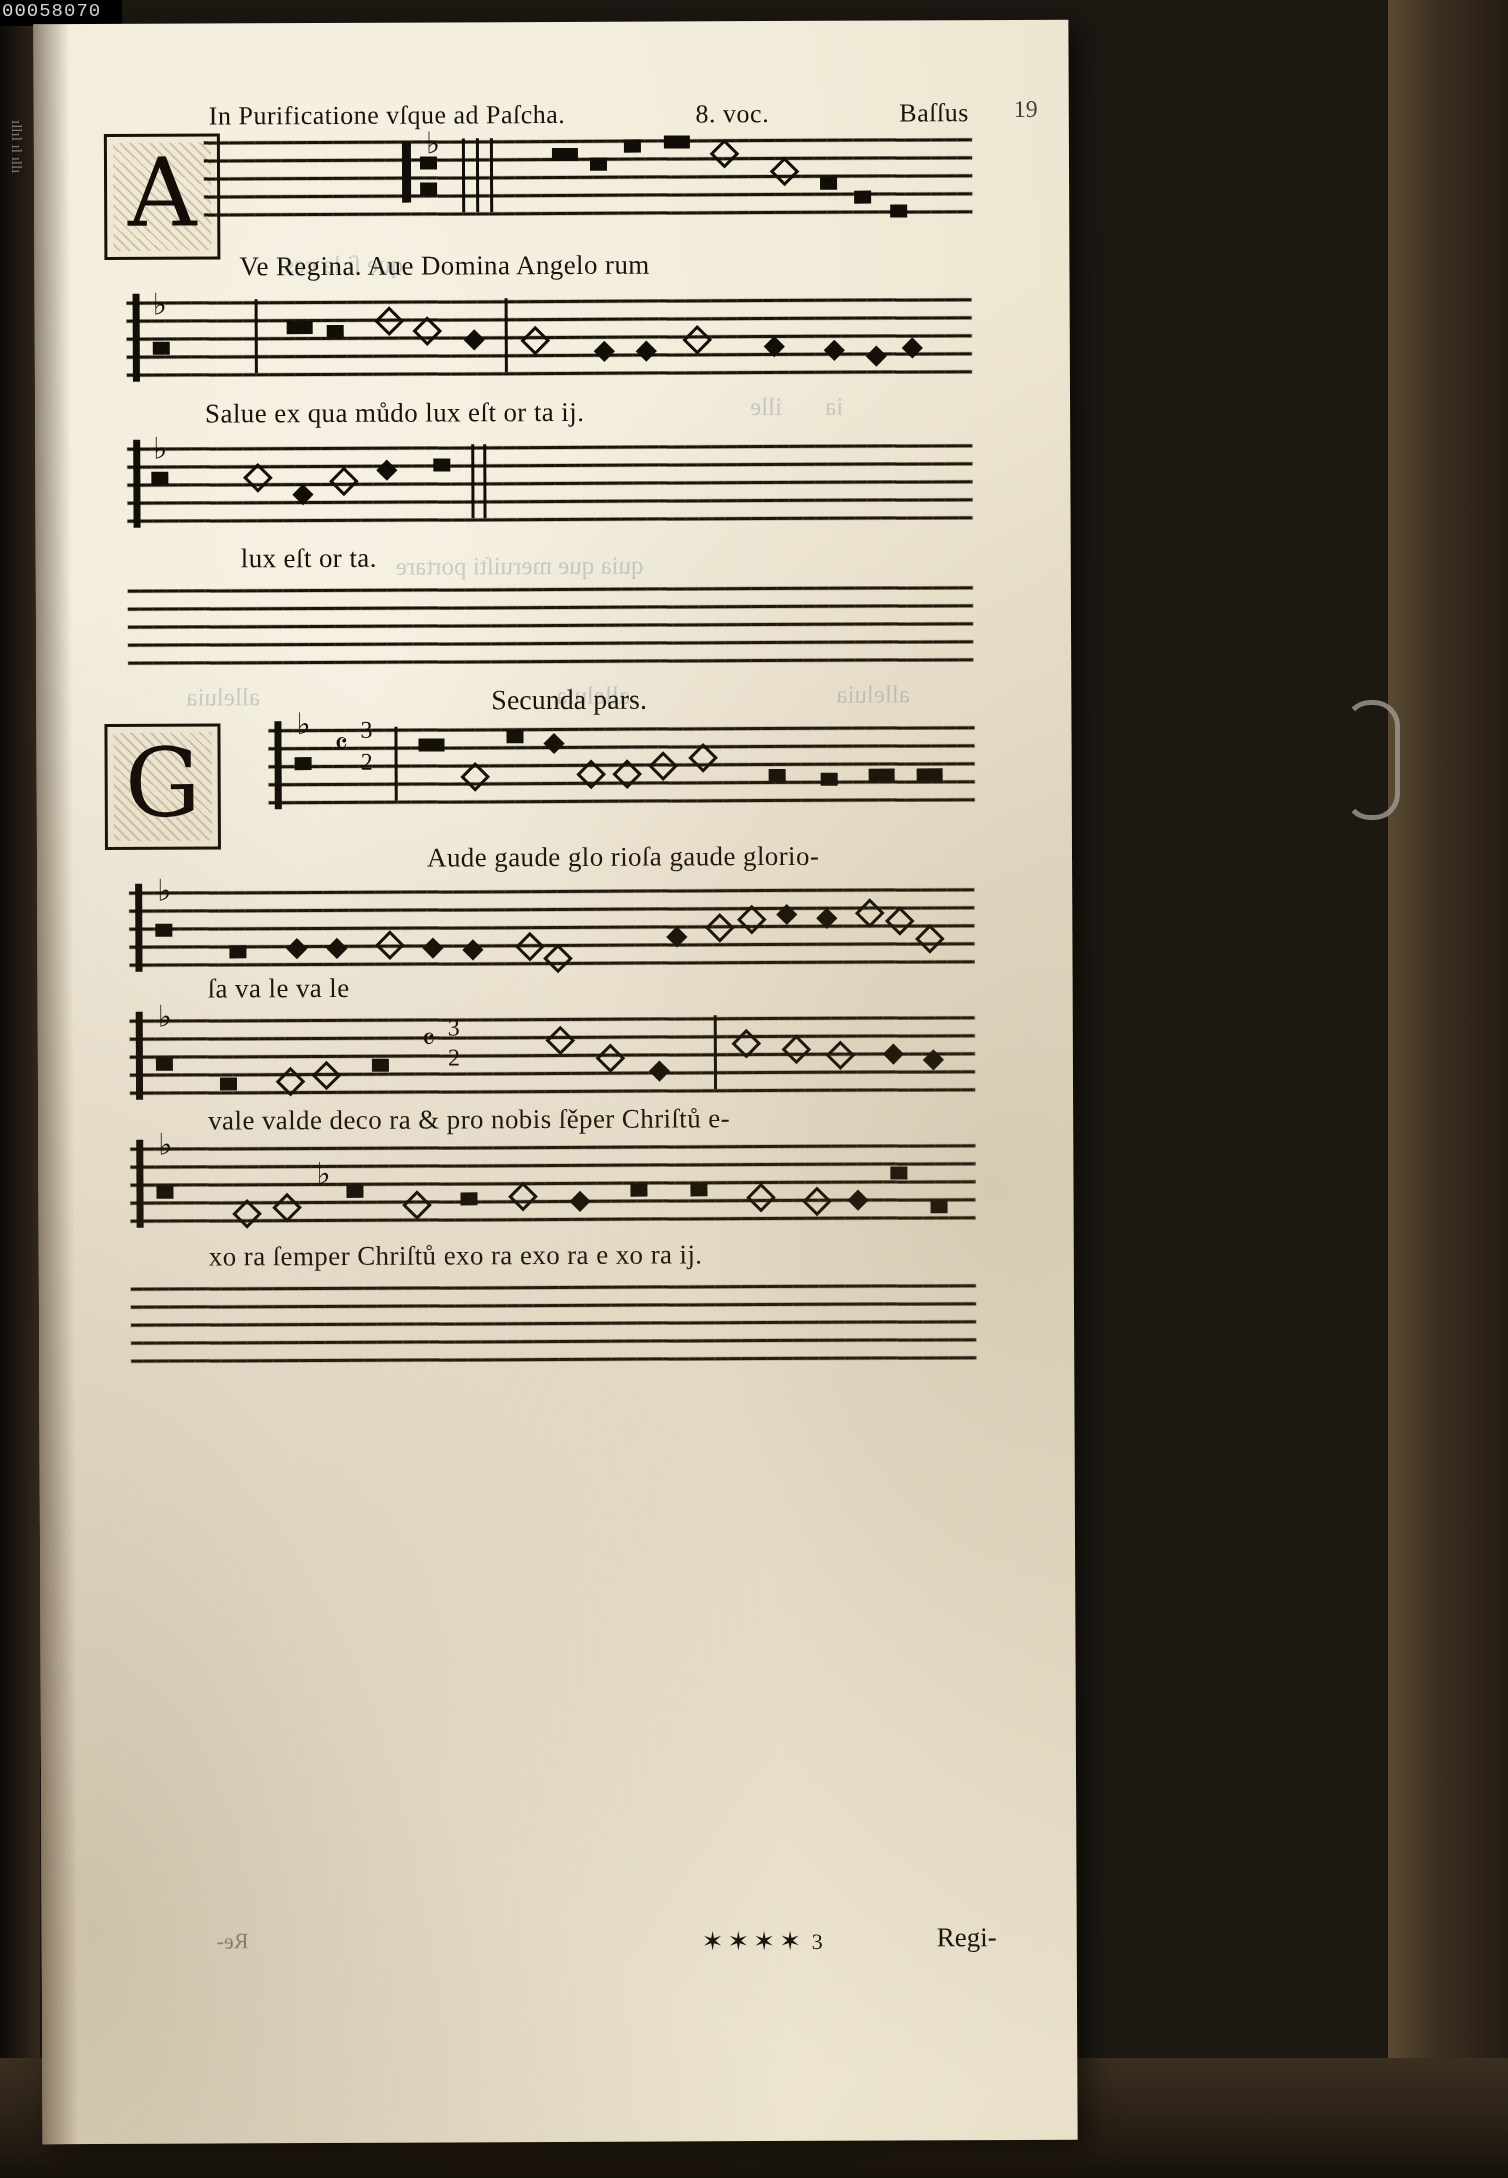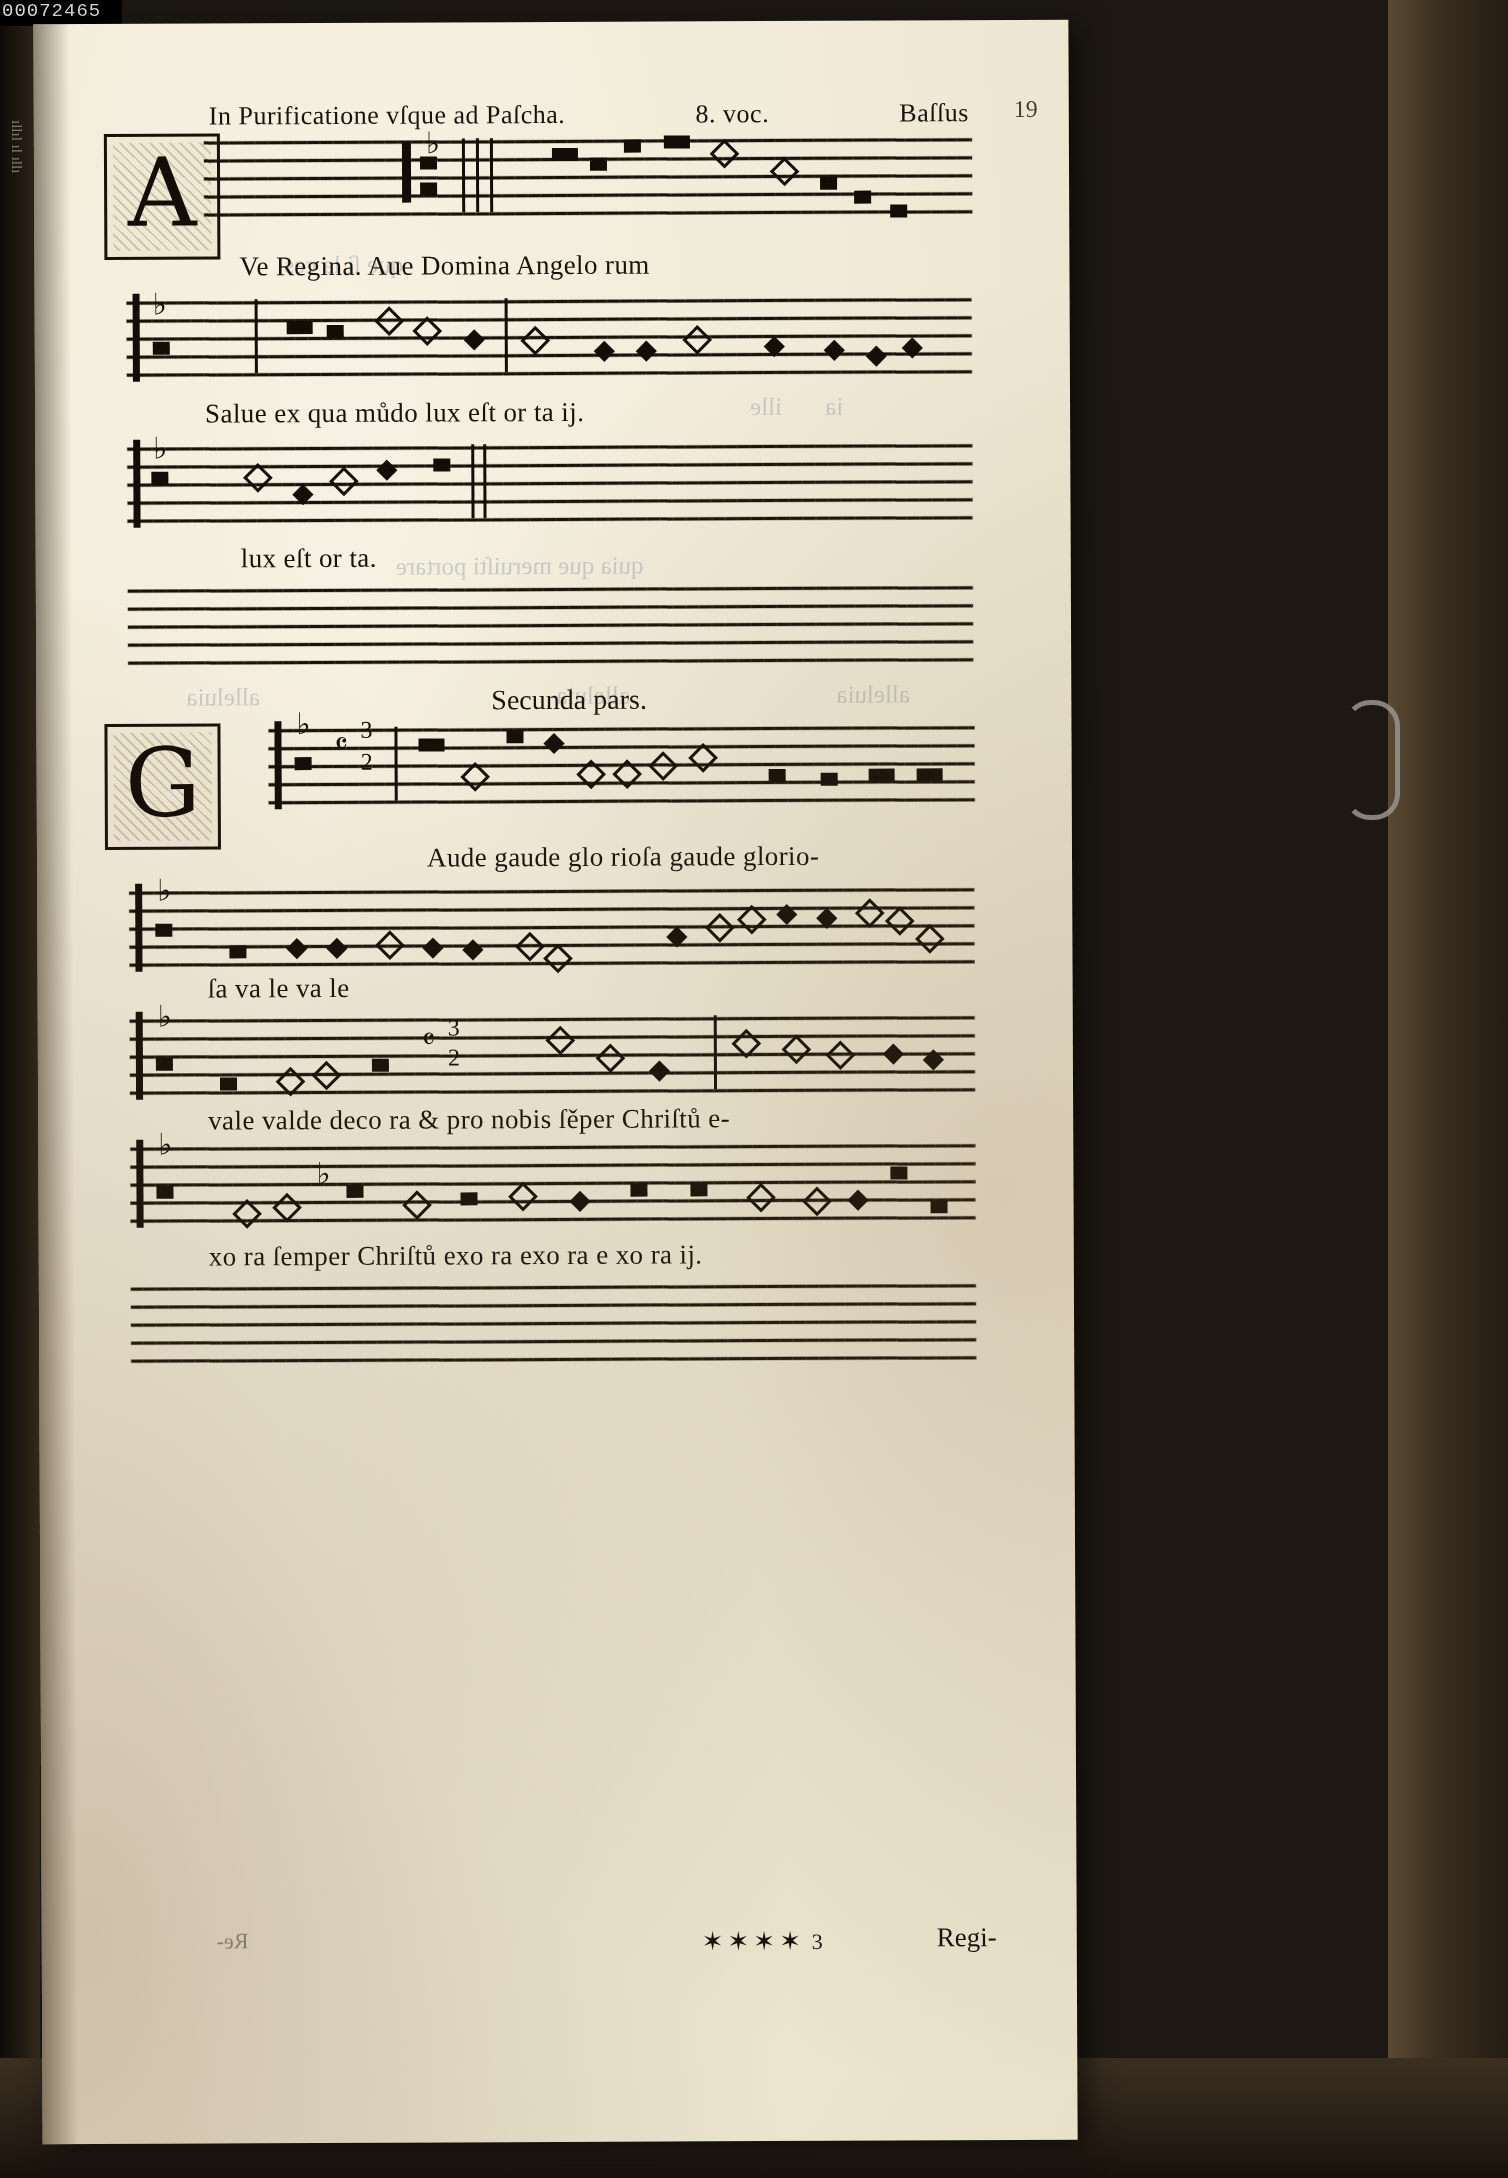--- a/index.html
+++ b/index.html
@@ -148,21 +148,21 @@
 <body>
 
 <div id="page">
 
   <div class="scan-bg"></div>
   <div class="spine-strip"></div>
   <div class="spine-marks">ıllıl ıl ıllı</div>
   <div class="right-edge"></div>
   <div class="bottom-edge"></div>
   <div class="clip-ring"></div>
-  <div class="barcode">00072465</div>
+  <div class="barcode">00058070</div>
 
   <div class="leaf">
     <div class="gutter"></div>
 
     <div class="ghost" style="left:250px;top:228px">que ſi la   ces</div>
     <div class="ghost" style="left:360px;top:530px">quia que meruiſti portare</div>
     <div class="ghost" style="left:150px;top:660px">alleluia</div>
     <div class="ghost" style="left:520px;top:660px">alleluia</div>
     <div class="ghost" style="left:800px;top:660px">alleluia</div>
     <div class="ghost" style="left:790px;top:372px">ia</div>

